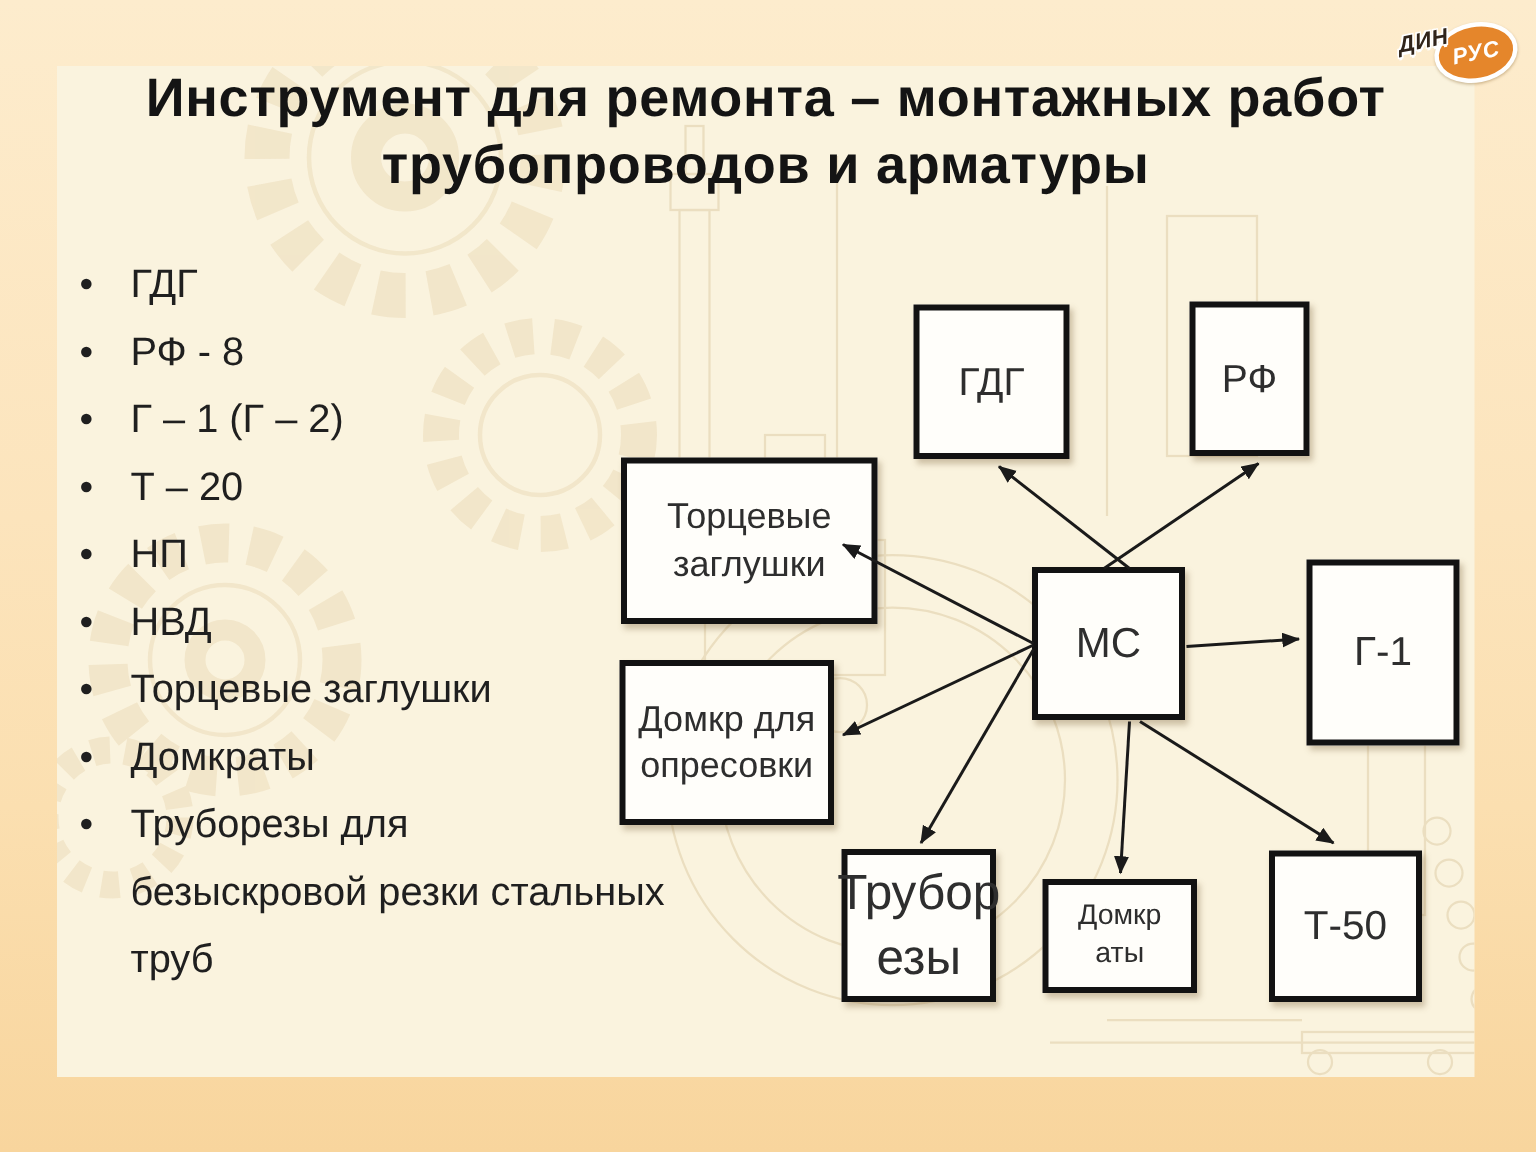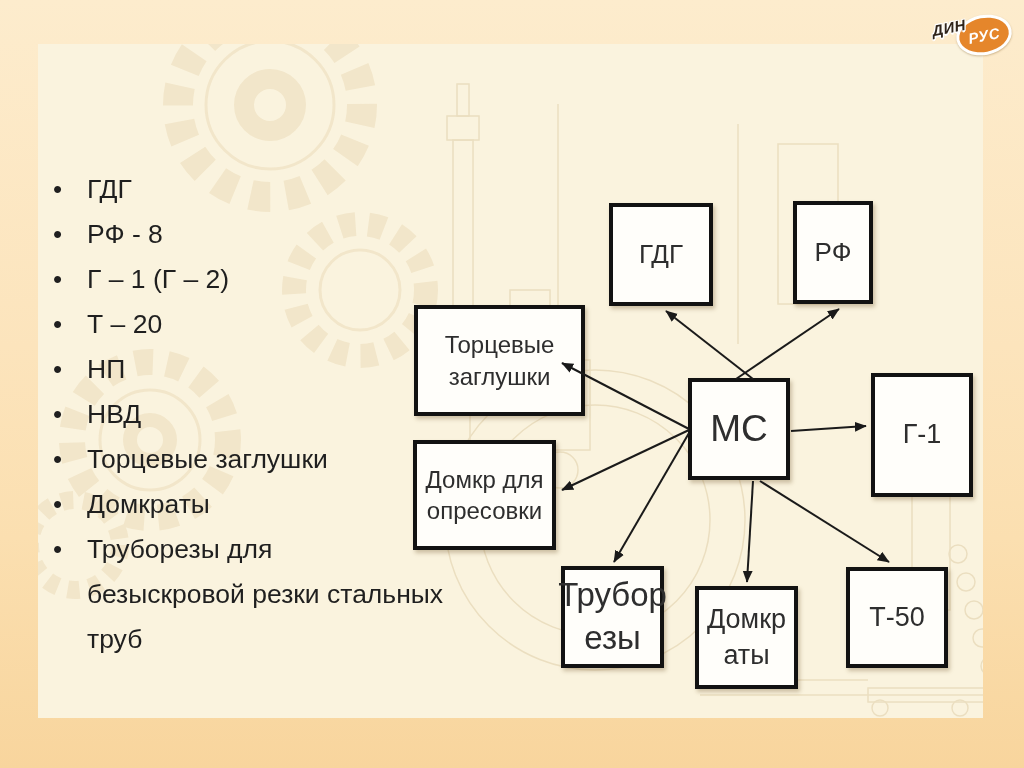--- a/index.html
+++ b/index.html
@@ -95,20 +95,22 @@
   </div>
 
   <div class="logo">
     <div class="logo-ellipse">
       <span class="logo-rus">РУС</span>
     </div>
     <span class="logo-din">ДИН</span>
   </div>
 
   <div class="title">
+    <div>Инструмент для ремонта – монтажных работ</div>
+    <div>трубопроводов и арматуры</div>
   </div>
 
   <div class="bullets">
     <div class="item">
       <span class="marker">•</span>
       <span class="item-text">ГДГ</span>
     </div>
     <div class="item">
       <span class="marker">•</span>
       <span class="item-text">РФ - 8</span>
@@ -148,35 +150,35 @@
   <div class="node" style="left:609px;top:203px;width:104px;height:103px;font-size:26px">
     <span class="node-label">ГДГ</span>
   </div>
   <div class="node" style="left:793px;top:201px;width:80px;height:103px;font-size:26px">
     <span class="node-label">РФ</span>
   </div>
   <div class="node" style="left:414px;top:305px;width:171px;height:111px;font-size:24px">
     <span class="node-label">Торцевые
 заглушки</span>
   </div>
-  <div class="node" style="left:688px;top:378px;width:102px;height:102px;font-size:37px">
+  <div class="node" style="left:688px;top:378px;width:102px;height:102px;font-size:28px">
     <span class="node-label">МС</span>
   </div>
   <div class="node" style="left:871px;top:373px;width:102px;height:124px;font-size:27px">
     <span class="node-label">Г-1</span>
   </div>
   <div class="node" style="left:413px;top:440px;width:143px;height:110px;font-size:24px">
     <span class="node-label">Домкр для
 опресовки</span>
   </div>
   <div class="node" style="left:561px;top:566px;width:103px;height:102px;font-size:33px">
     <span class="node-label">Трубор
 езы</span>
   </div>
-  <div class="node" style="left:695px;top:586px;width:103px;height:103px;font-size:27px">
+  <div class="node" style="left:695px;top:586px;width:103px;height:76px;font-size:19px">
     <span class="node-label">Домкр
 аты</span>
   </div>
   <div class="node" style="left:846px;top:567px;width:102px;height:101px;font-size:27px">
     <span class="node-label">Т-50</span>
   </div>
 
   <svg class="arrows" viewBox="0 0 1024 768">
     <defs>
       <marker id="ah" markerWidth="7" markerHeight="6" refX="5.6" refY="2.5" orient="auto">

